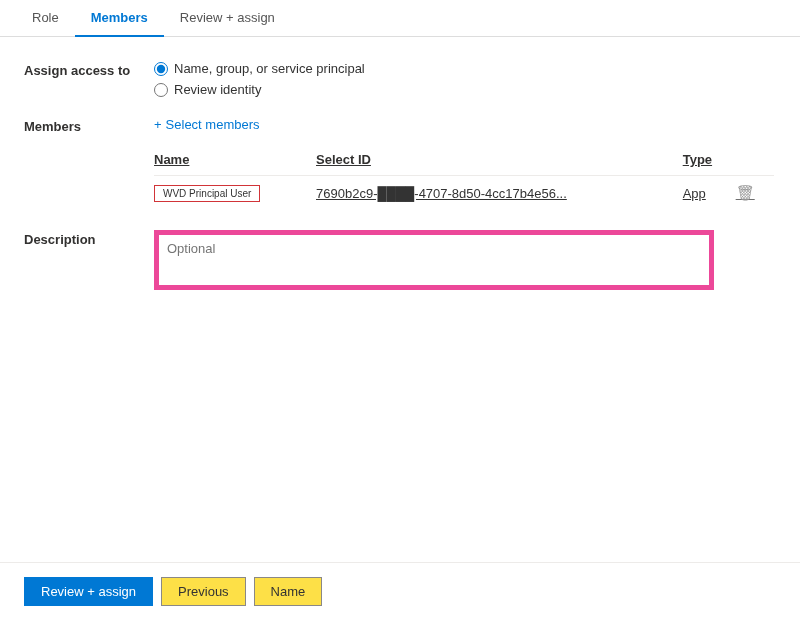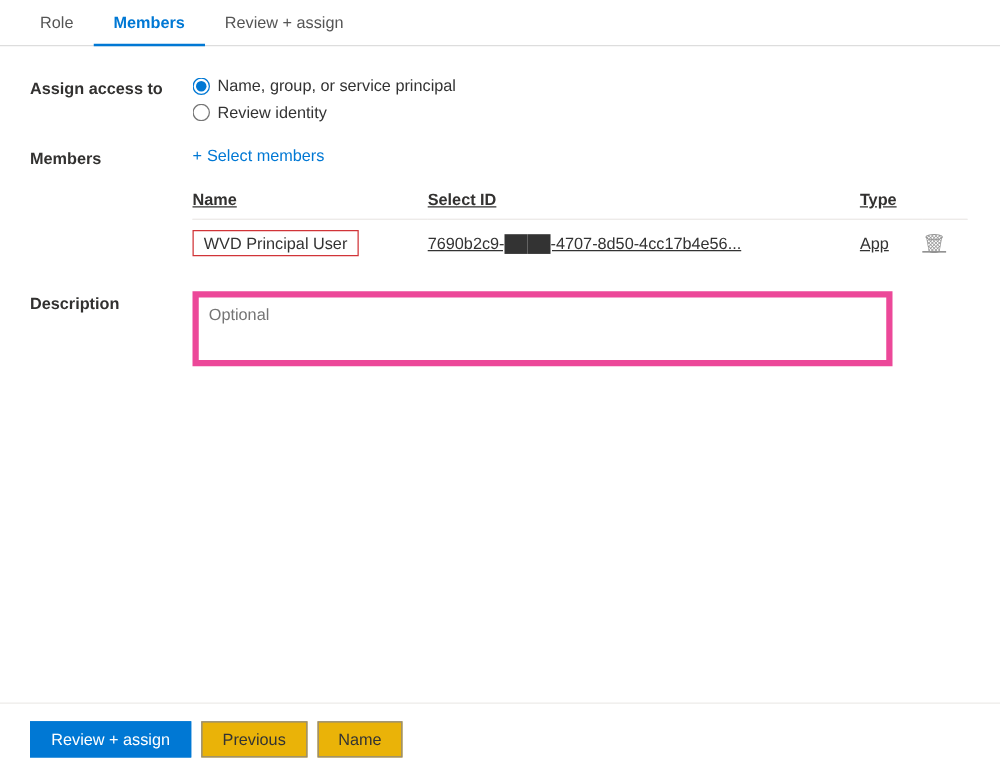--- a/index.html
+++ b/index.html
@@ -114,21 +114,21 @@
       color: #333;
       padding: 8px 8px 8px 0;
       vertical-align: middle;
     }
 
     .name-cell-highlighted {
       display: inline-block;
       border: 1.5px solid #d13438;
       padding: 2px 8px;
       color: #333;
-      font-size: 13px;
+      font-size: 10px;
     }
 
     .object-id-cell {
       color: #333;
       font-size: 13px;
     }
 
     .delete-icon {
       color: #666;
       cursor: pointer;
@@ -169,21 +169,21 @@
       color: #fff;
       border: 1px solid #0078d4;
       padding: 6px 16px;
       font-size: 13px;
       cursor: pointer;
       font-family: 'Segoe UI', Arial, sans-serif;
       font-weight: 400;
     }
 
     .btn-secondary {
-      background: #eab308;
+      background: #fde047;
       color: #333;
       border: 1px solid #8a8886;
       padding: 6px 16px;
       font-size: 13px;
       cursor: pointer;
       font-family: 'Segoe UI', Arial, sans-serif;
       font-weight: 400;
     }
 
     .table-section {

